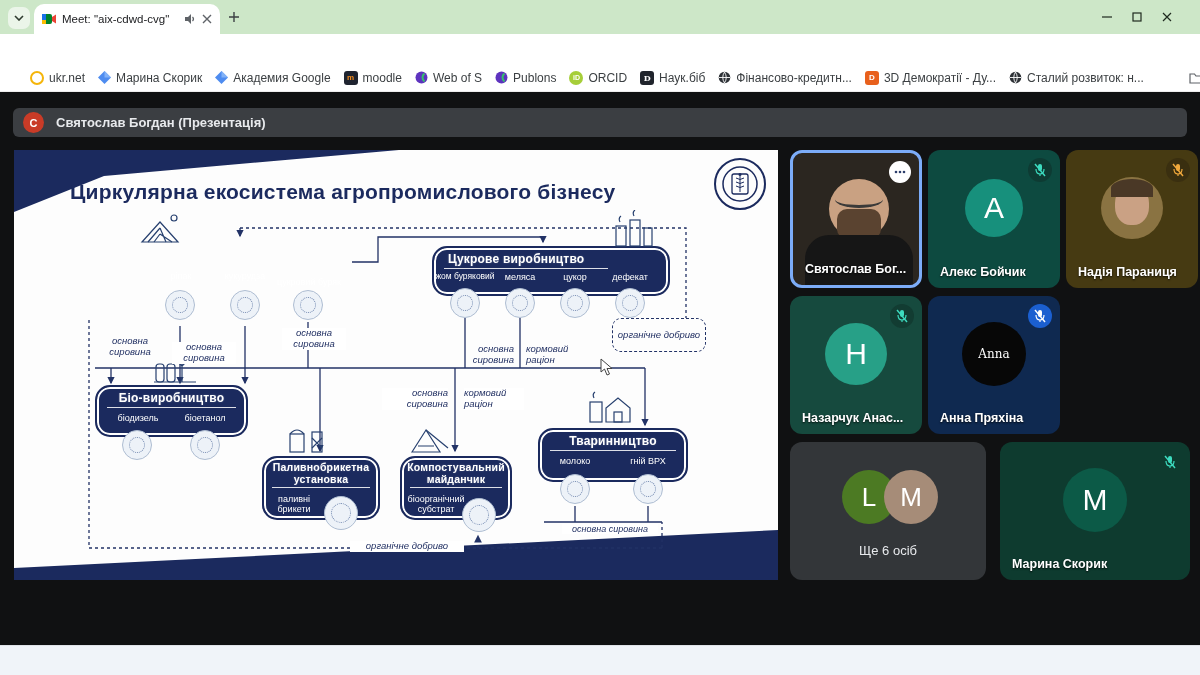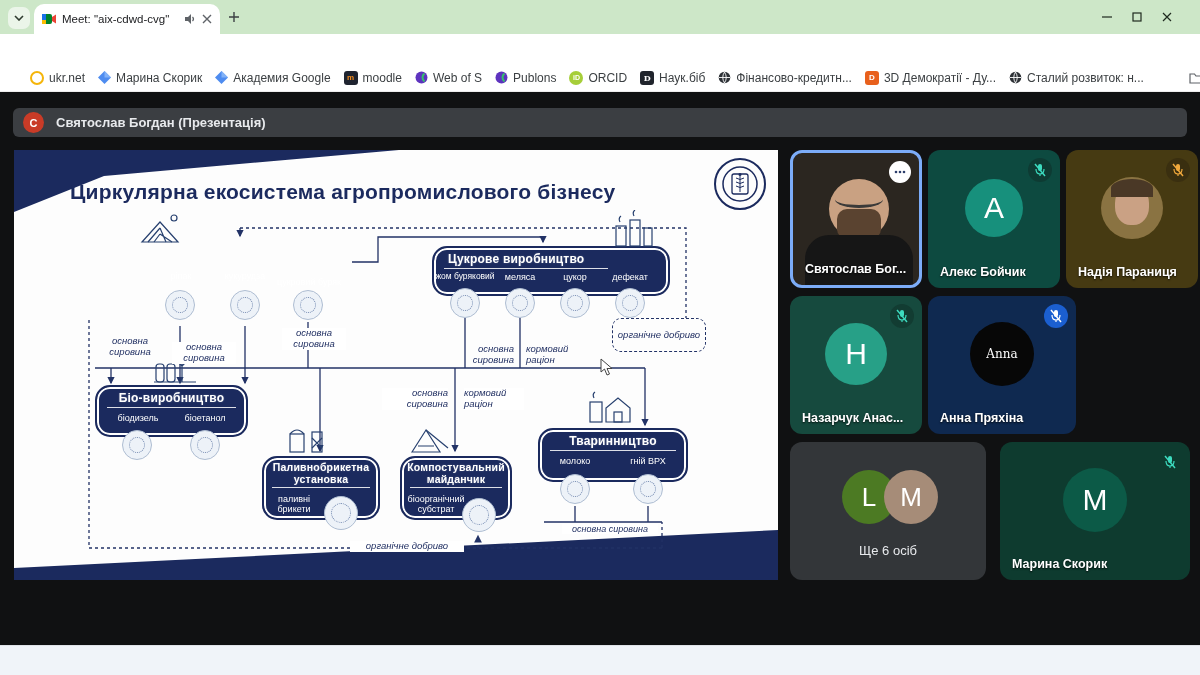--- a/index.html
+++ b/index.html
@@ -464,21 +464,21 @@
     <div class="mic-badge" style="background-color: rgb(18, 60, 50); color: rgb(61, 220, 192);">
       <svg width="12" height="14" viewBox="0 0 12 14">
           <rect x="4" y="1" width="4" height="7" rx="2" fill="currentColor"></rect>
           <path d="M2 6 Q2 11 6 11 Q10 11 10 6 M6 11 V13" stroke="currentColor" stroke-width="1.2" fill="none"></path>
           <path d="M1 1 L11 13" stroke="currentColor" stroke-width="1.4"></path>
         </svg>
     </div>
     <span class="tile-name">Назарчук Анас...</span>
   </div>
 
-  <div class="tile" style="left: 928px; top: 296px; width: 132px; height: 138px; background-color: rgb(15, 41, 80); padding-left: 16px;">
+  <div class="tile" style="left: 928px; top: 296px; width: 132px; height: 138px; background-color: rgb(15, 41, 80);">
     <div class="init-av" style="width: 64px; height: 64px; font-size: 12px; font-family: &quot;DejaVu Serif&quot;, serif; background-color: rgb(7, 7, 7);">Anna</div>
     <div class="mic-badge" style="background-color: rgb(27, 95, 208); color: rgb(255, 255, 255);">
       <svg width="12" height="14" viewBox="0 0 12 14">
           <rect x="4" y="1" width="4" height="7" rx="2" fill="currentColor"></rect>
           <path d="M2 6 Q2 11 6 11 Q10 11 10 6 M6 11 V13" stroke="currentColor" stroke-width="1.2" fill="none"></path>
           <path d="M1 1 L11 13" stroke="currentColor" stroke-width="1.4"></path>
         </svg>
     </div>
     <span class="tile-name">Анна Пряхіна</span>
   </div>

